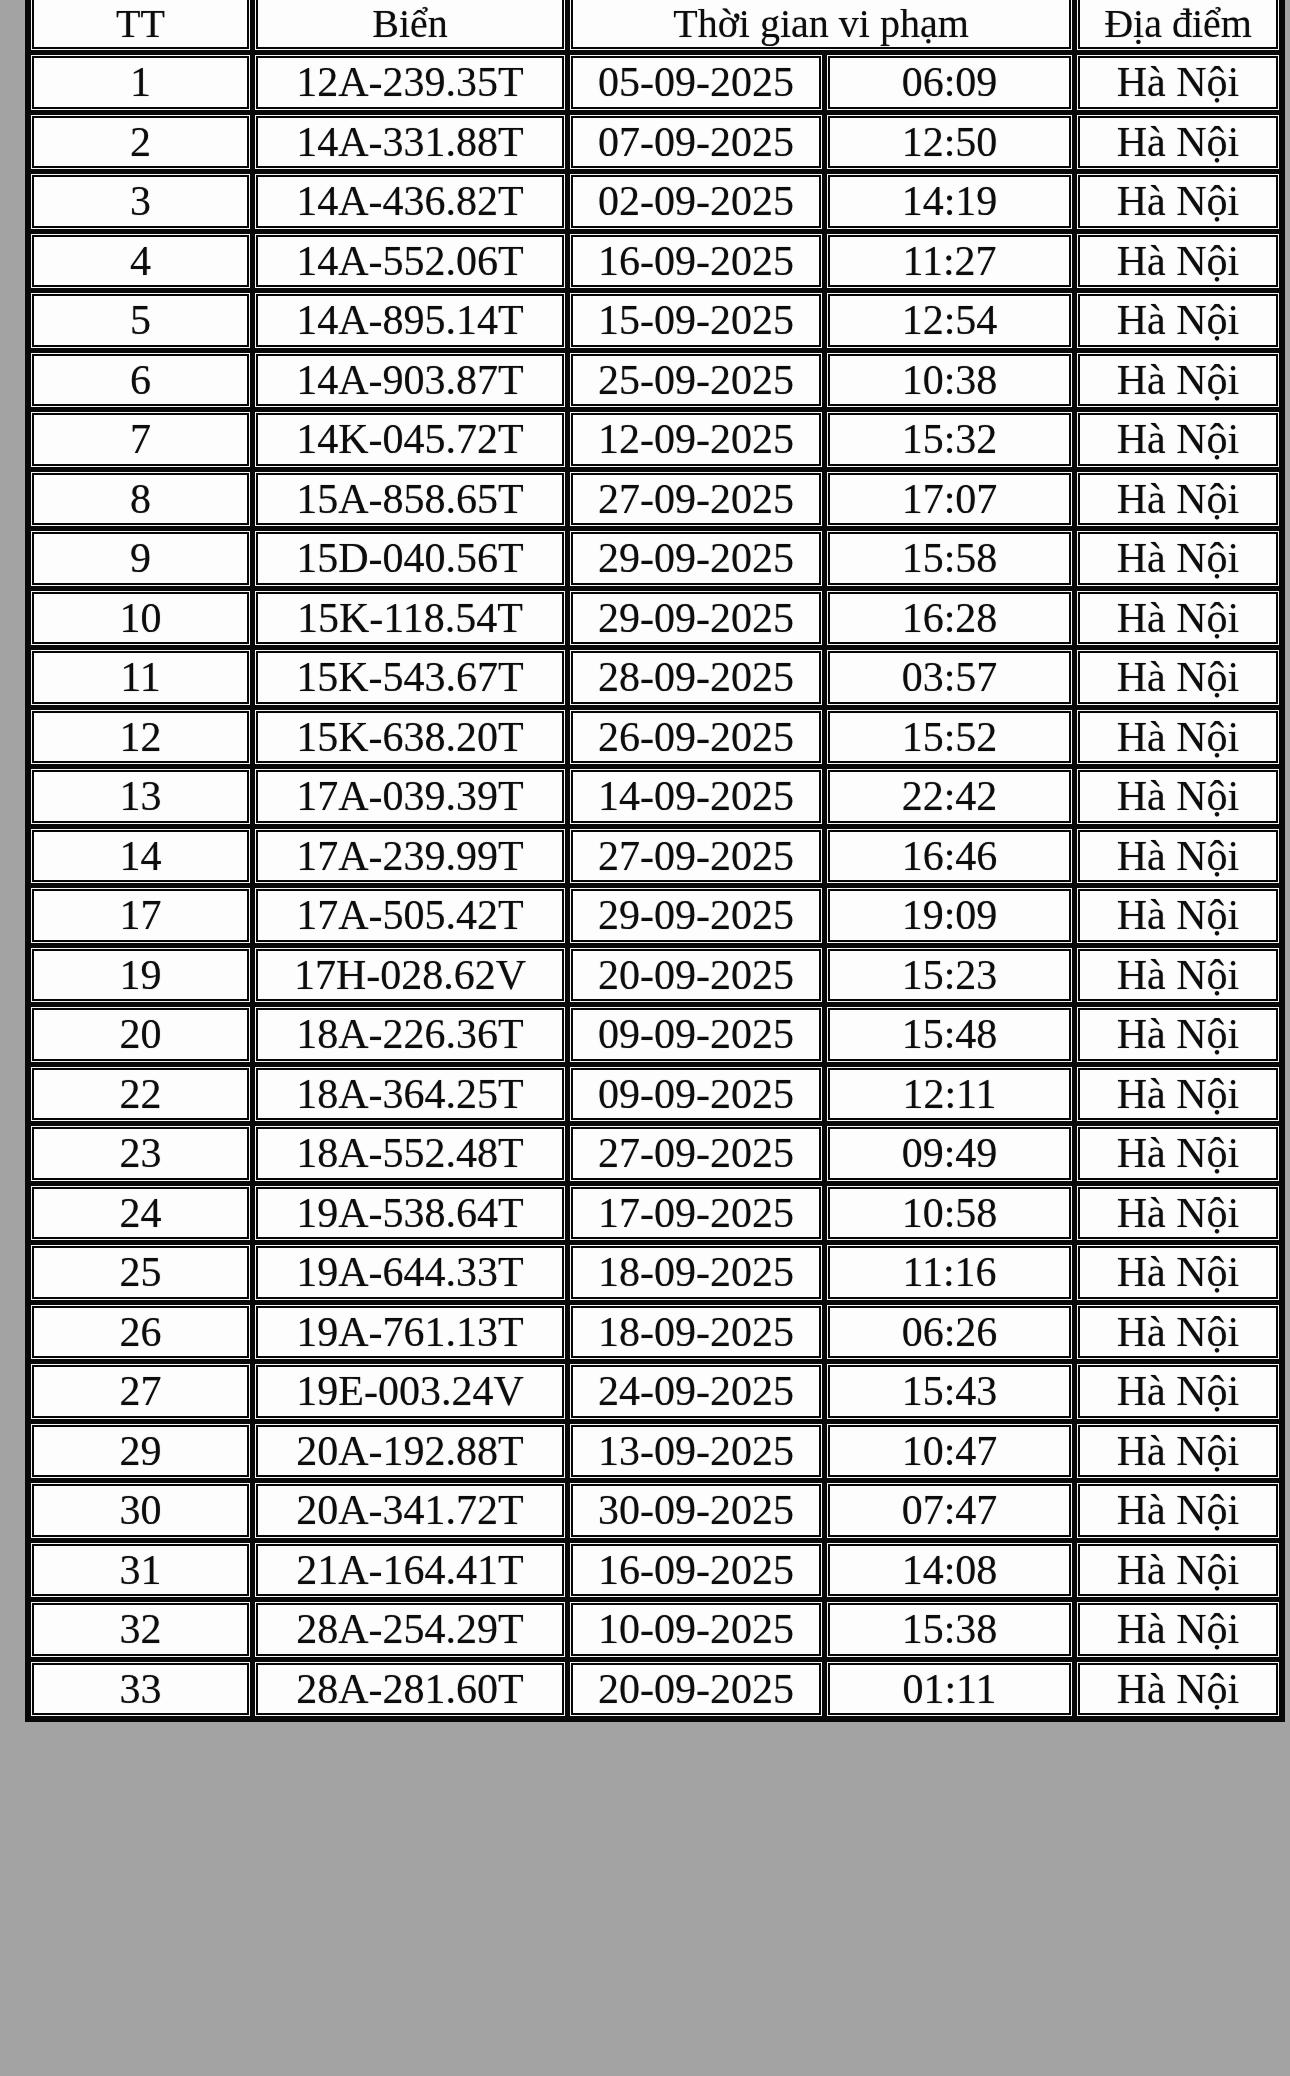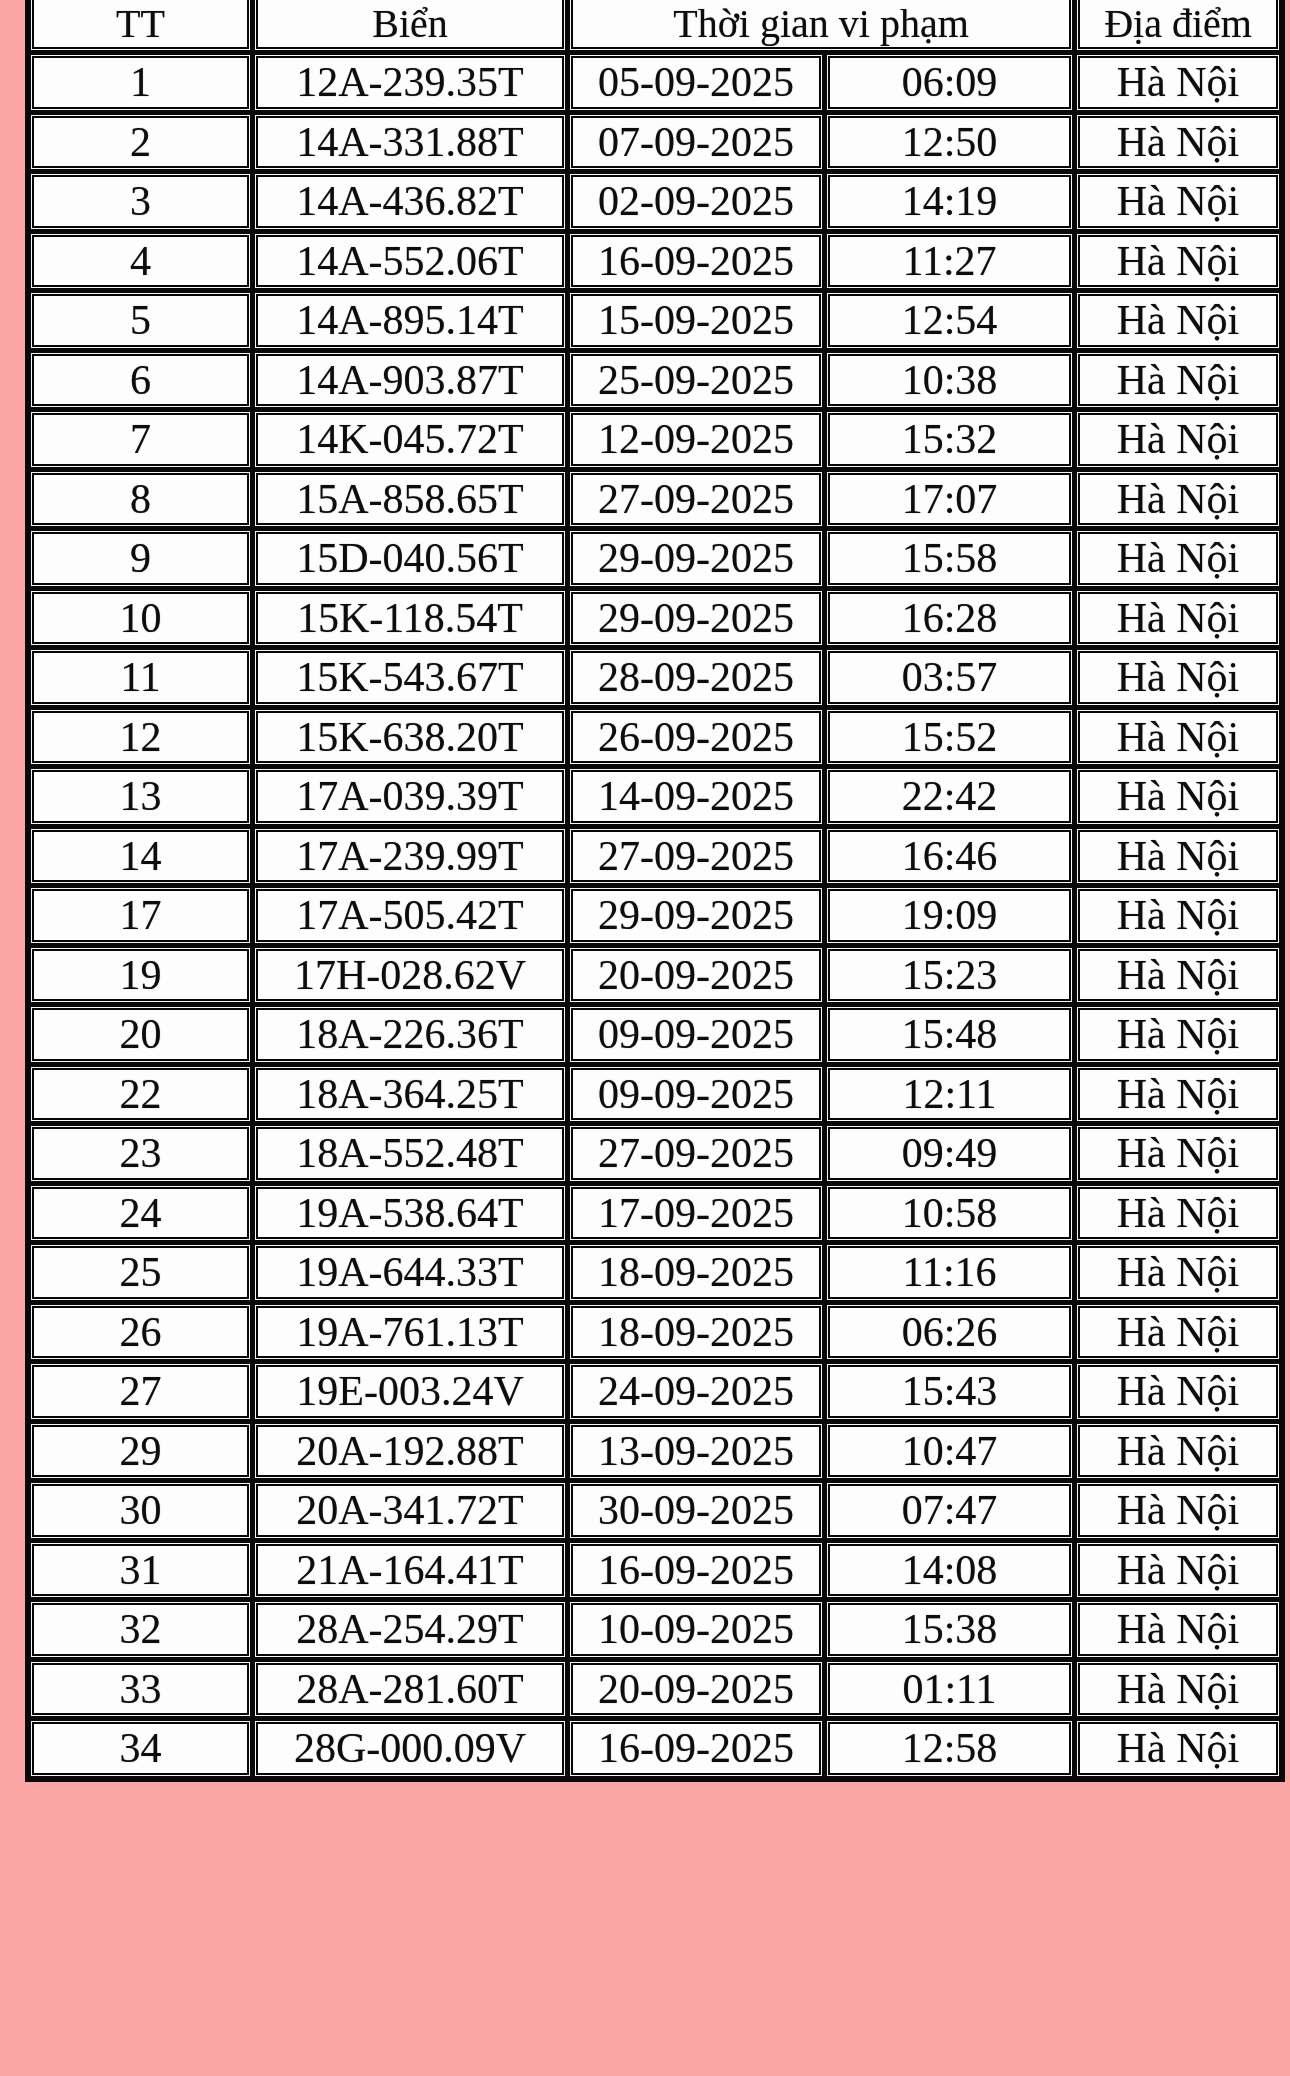--- a/index.html
+++ b/index.html
@@ -9,21 +9,21 @@
   }
   body {
     width: 1290px;
     height: 2076px;
     overflow: hidden;
   }
   .sheet {
     position: relative;
     width: 1290px;
     height: 2076px;
-    background: #fca5a5;
+    background: #a3a3a3;
     overflow: hidden;
   }
   table.violations {
     position: absolute;
     left: 25px;
     top: -9px;
     width: 1260px;
     table-layout: fixed;
     border-collapse: separate;
     border-spacing: 7px;
@@ -264,23 +264,16 @@
       <td>15:38</td>
       <td>Hà Nội</td>
     </tr>
         <tr>
       <td>33</td>
       <td>28A-281.60T</td>
       <td>20-09-2025</td>
       <td>01:11</td>
       <td>Hà Nội</td>
     </tr>
-        <tr>
-      <td>34</td>
-      <td>28G-000.09V</td>
-      <td>16-09-2025</td>
-      <td>12:58</td>
-      <td>Hà Nội</td>
-    </tr>
       </tbody>
   </table>
 
 </div>
 
 </body></html>

